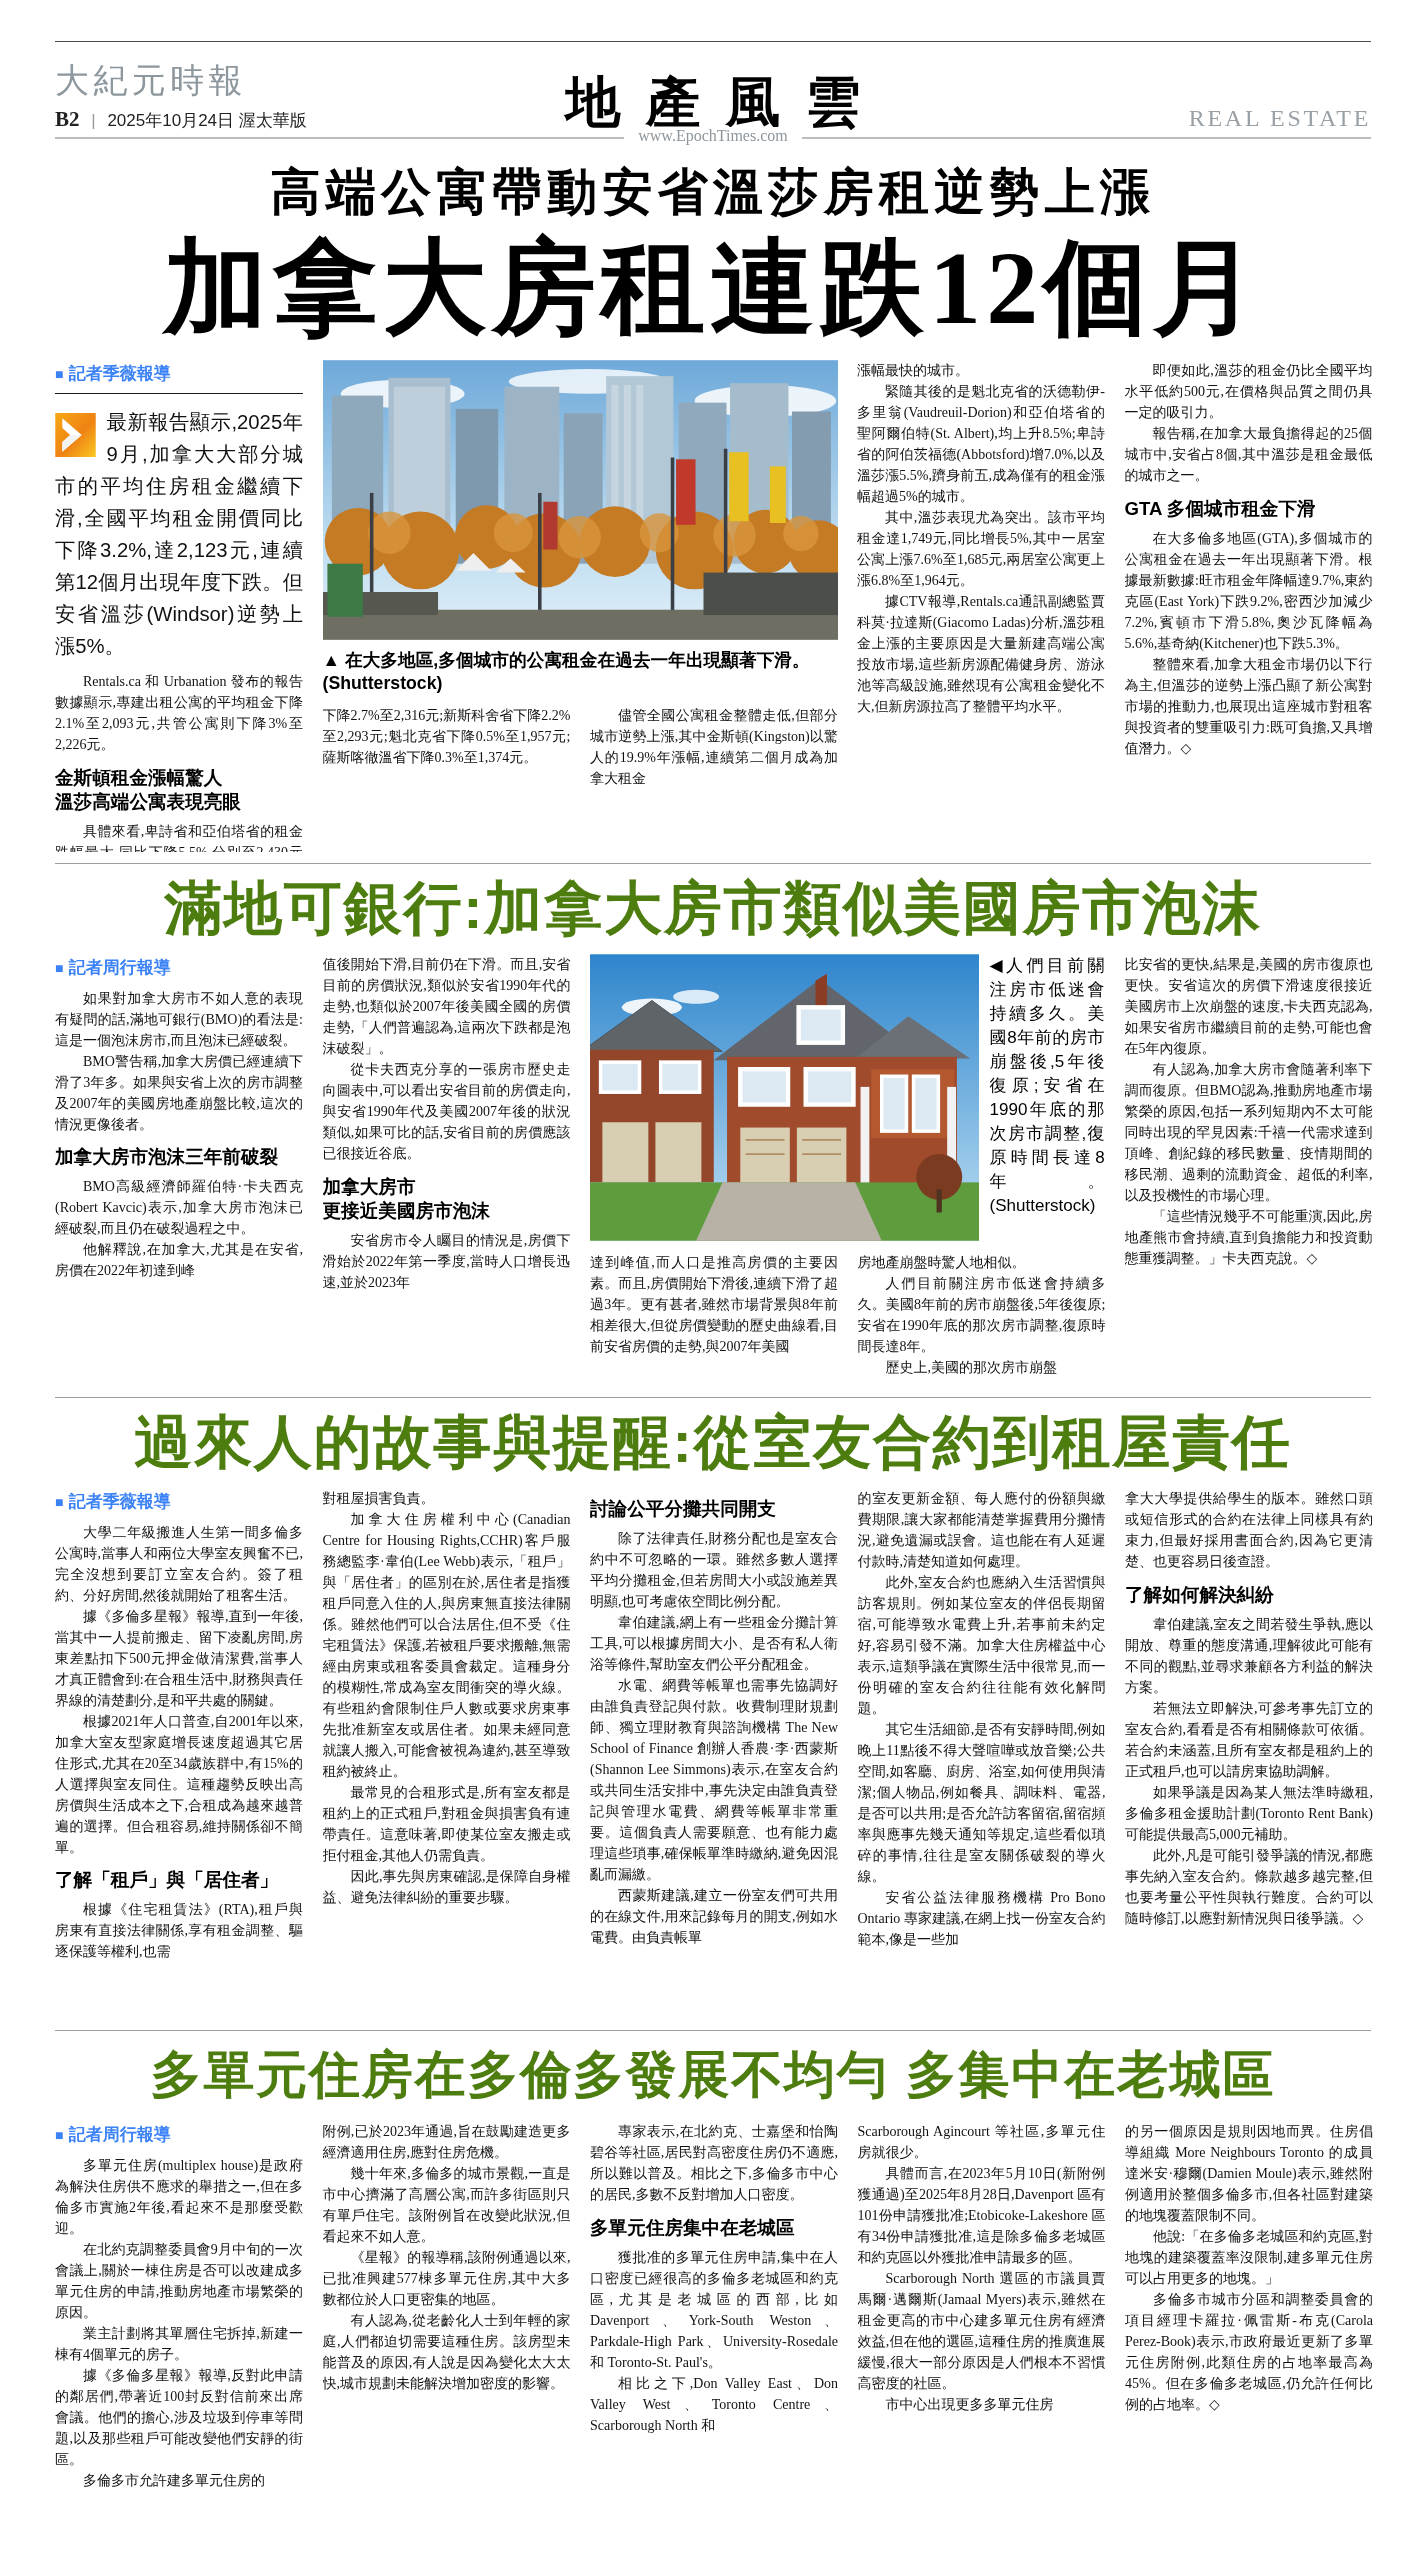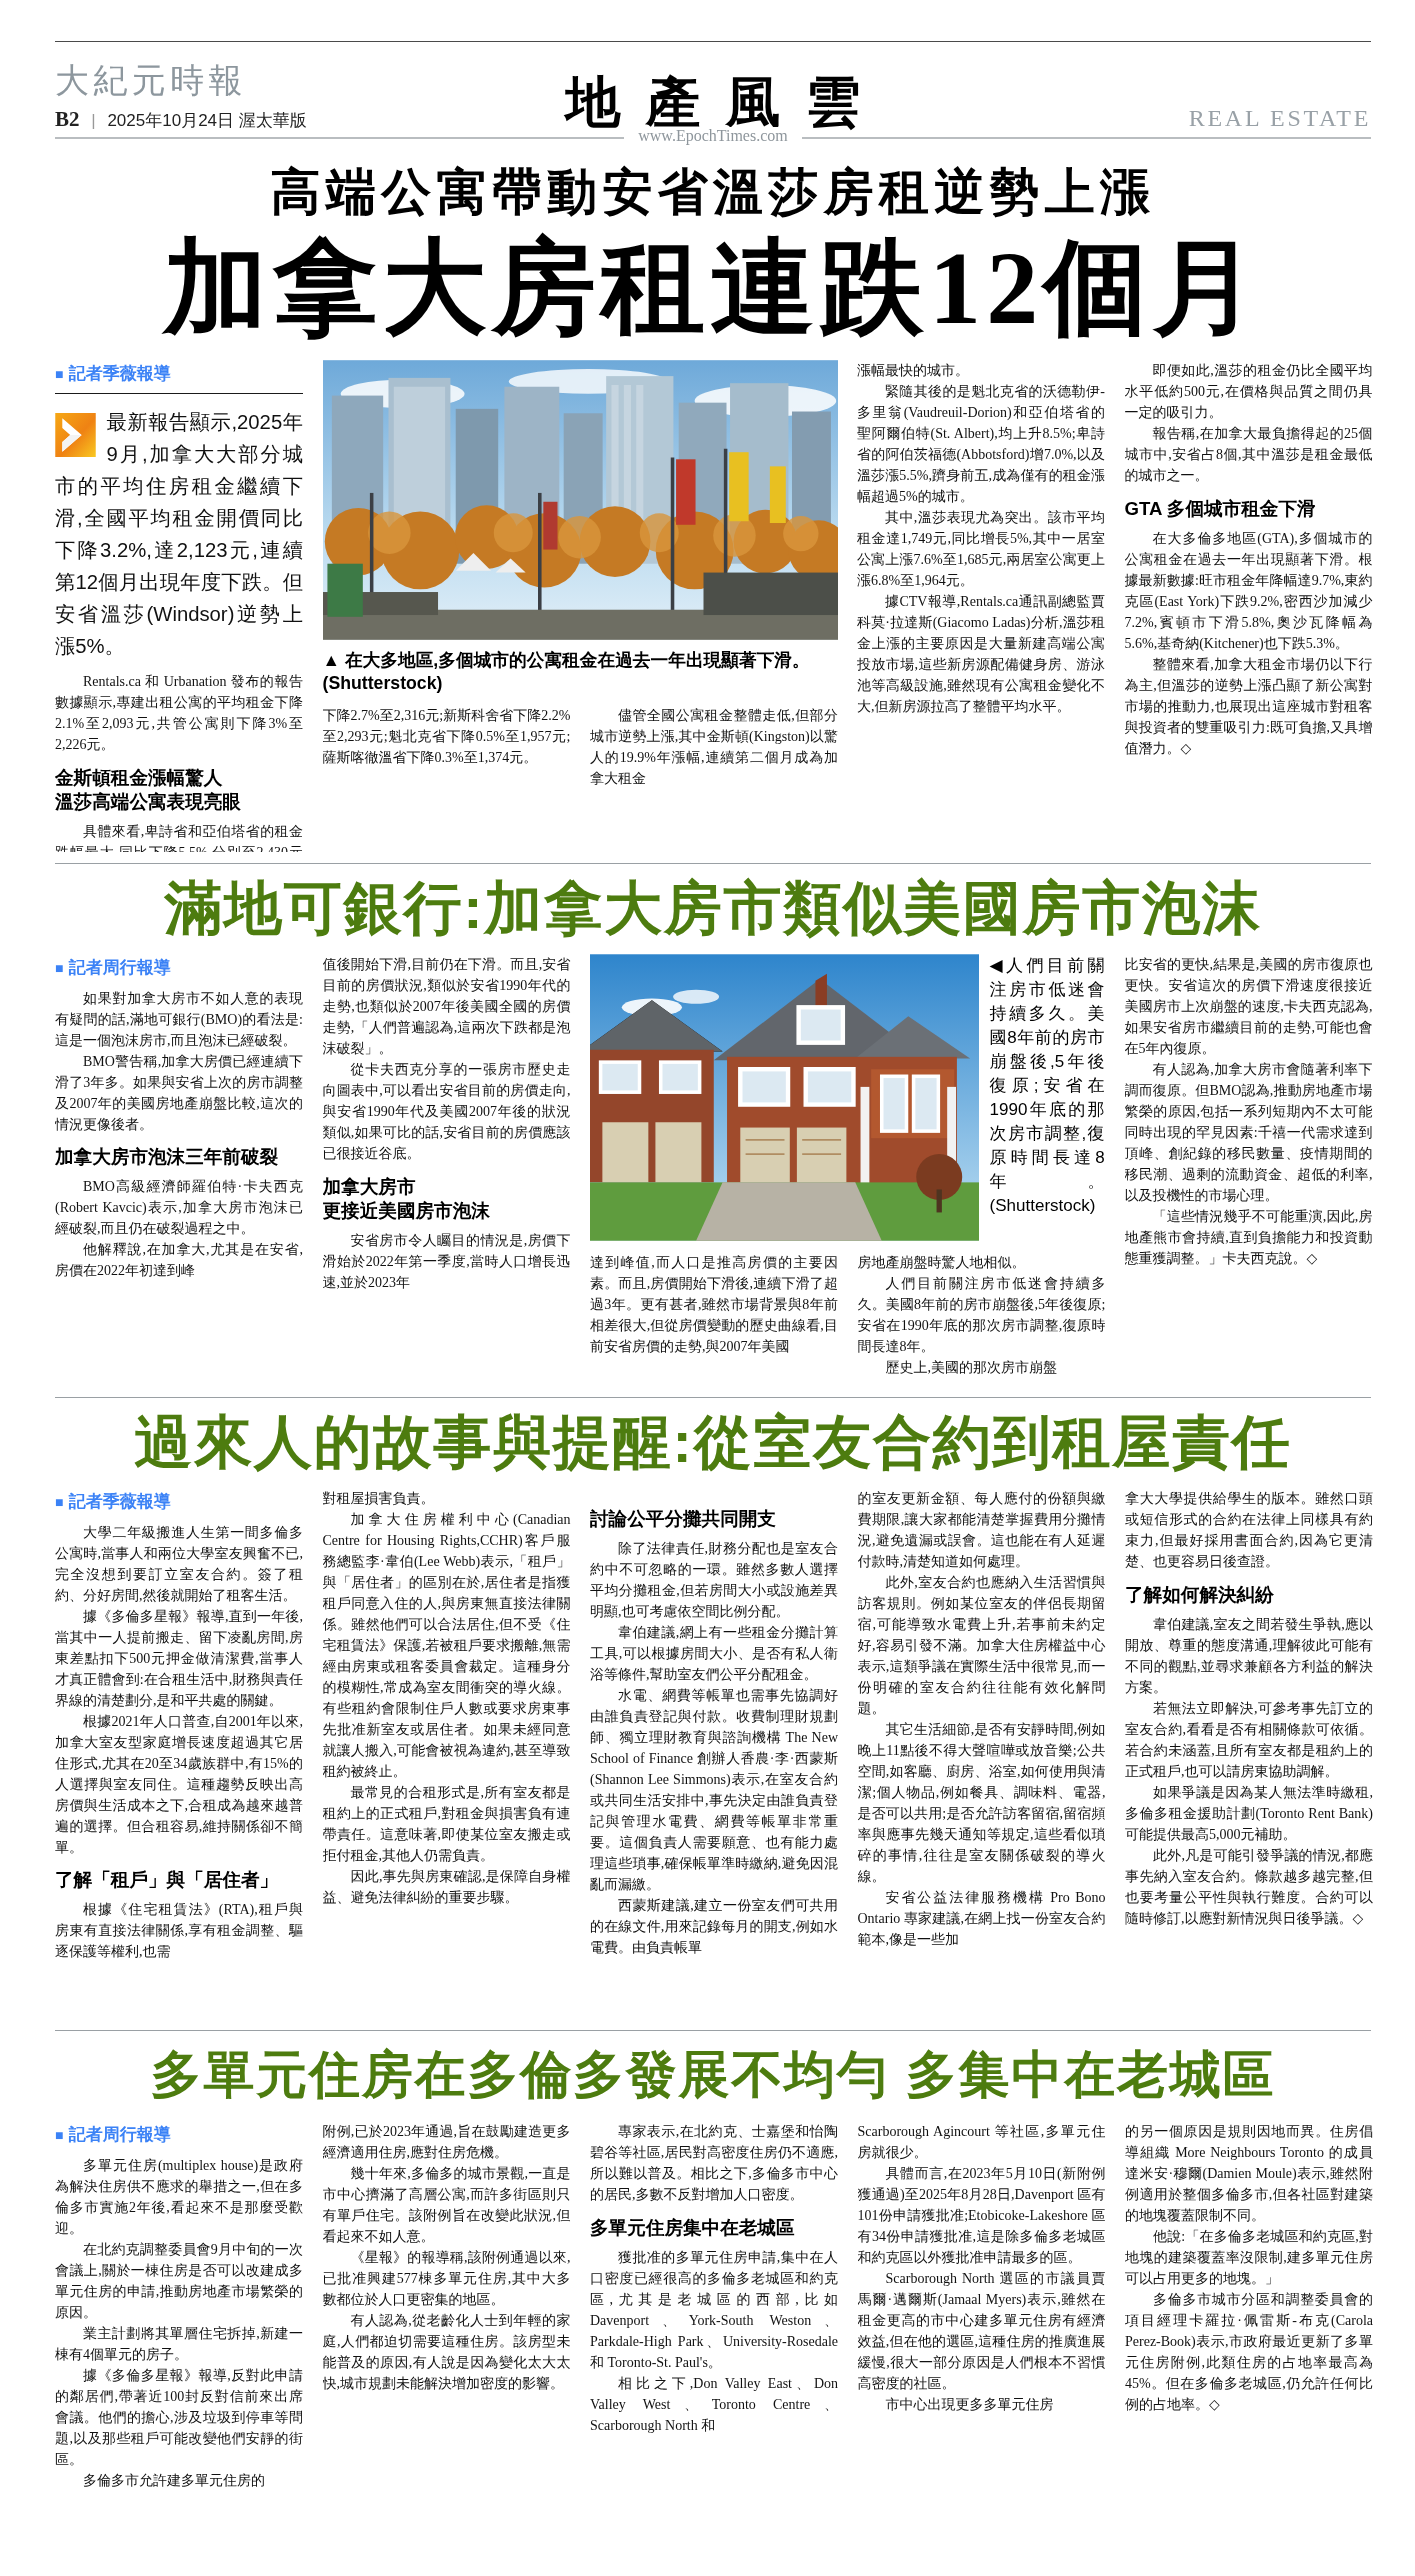--- a/index.html
+++ b/index.html
@@ -318,21 +318,21 @@
           <div class="sub">了解「租戶」與「居住者」</div>
           <p class="t">根據《住宅租賃法》(RTA),租戶與房東有直接法律關係,享有租金調整、驅逐保護等權利,也需</p>
         </div>
         <div class="col">
           <p class="t cont">對租屋損害負責。</p>
           <p class="t">加拿大住房權利中心(Canadian Centre for Housing Rights,CCHR)客戶服務總監李·韋伯(Lee Webb)表示,「租戶」與「居住者」的區別在於,居住者是指獲租戶同意入住的人,與房東無直接法律關係。雖然他們可以合法居住,但不受《住宅租賃法》保護,若被租戶要求搬離,無需經由房東或租客委員會裁定。這種身分的模糊性,常成為室友間衝突的導火線。有些租約會限制住戶人數或要求房東事先批准新室友或居住者。如果未經同意就讓人搬入,可能會被視為違約,甚至導致租約被終止。</p>
           <p class="t">最常見的合租形式是,所有室友都是租約上的正式租戶,對租金與損害負有連帶責任。這意味著,即使某位室友搬走或拒付租金,其他人仍需負責。</p>
           <p class="t">因此,事先與房東確認,是保障自身權益、避免法律糾紛的重要步驟。</p>
         </div>
         <div class="col">
-          <div class="sub" style="margin-top:19px">討論公平分攤共同開支</div>
+          <div class="sub" style="margin-top:9px">討論公平分攤共同開支</div>
           <p class="t">除了法律責任,財務分配也是室友合約中不可忽略的一環。雖然多數人選擇平均分攤租金,但若房間大小或設施差異明顯,也可考慮依空間比例分配。</p>
           <p class="t">韋伯建議,網上有一些租金分攤計算工具,可以根據房間大小、是否有私人衛浴等條件,幫助室友們公平分配租金。</p>
           <p class="t">水電、網費等帳單也需事先協調好由誰負責登記與付款。收費制理財規劃師、獨立理財教育與諮詢機構 The New School of Finance 創辦人香農·李·西蒙斯(Shannon Lee Simmons)表示,在室友合約或共同生活安排中,事先決定由誰負責登記與管理水電費、網費等帳單非常重要。這個負責人需要願意、也有能力處理這些瑣事,確保帳單準時繳納,避免因混亂而漏繳。</p>
           <p class="t">西蒙斯建議,建立一份室友們可共用的在線文件,用來記錄每月的開支,例如水電費。由負責帳單</p>
         </div>
         <div class="col">
           <p class="t cont">的室友更新金額、每人應付的份額與繳費期限,讓大家都能清楚掌握費用分攤情況,避免遺漏或誤會。這也能在有人延遲付款時,清楚知道如何處理。</p>
           <p class="t">此外,室友合約也應納入生活習慣與訪客規則。例如某位室友的伴侶長期留宿,可能導致水電費上升,若事前未約定好,容易引發不滿。加拿大住房權益中心表示,這類爭議在實際生活中很常見,而一份明確的室友合約往往能有效化解問題。</p>
           <p class="t">其它生活細節,是否有安靜時間,例如晚上11點後不得大聲喧嘩或放音樂;公共空間,如客廳、廚房、浴室,如何使用與清潔;個人物品,例如餐具、調味料、電器,是否可以共用;是否允許訪客留宿,留宿頻率與應事先幾天通知等規定,這些看似瑣碎的事情,往往是室友關係破裂的導火線。</p>
           <p class="t">安省公益法律服務機構 Pro Bono Ontario 專家建議,在網上找一份室友合約範本,像是一些加</p>

